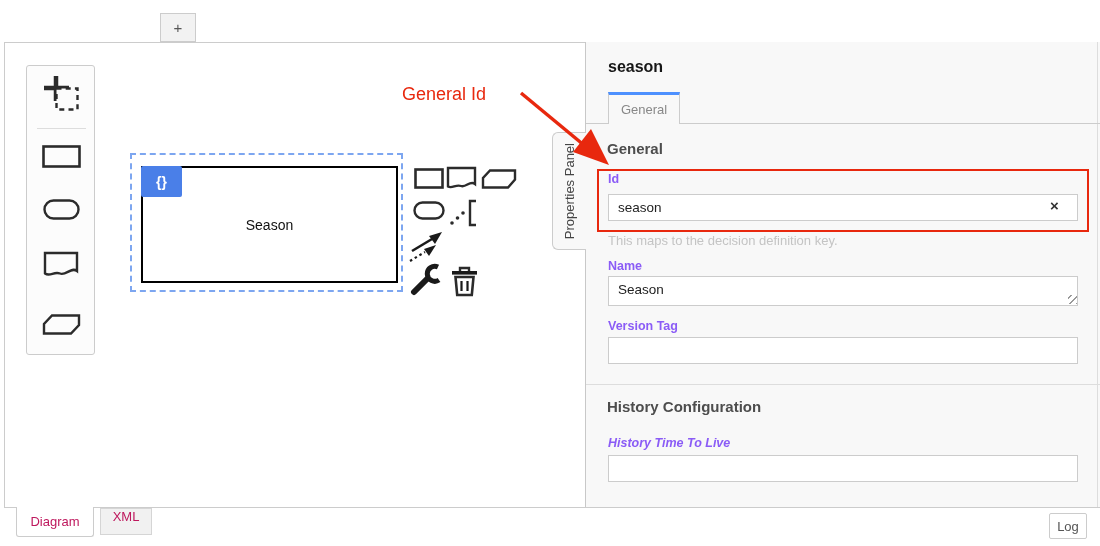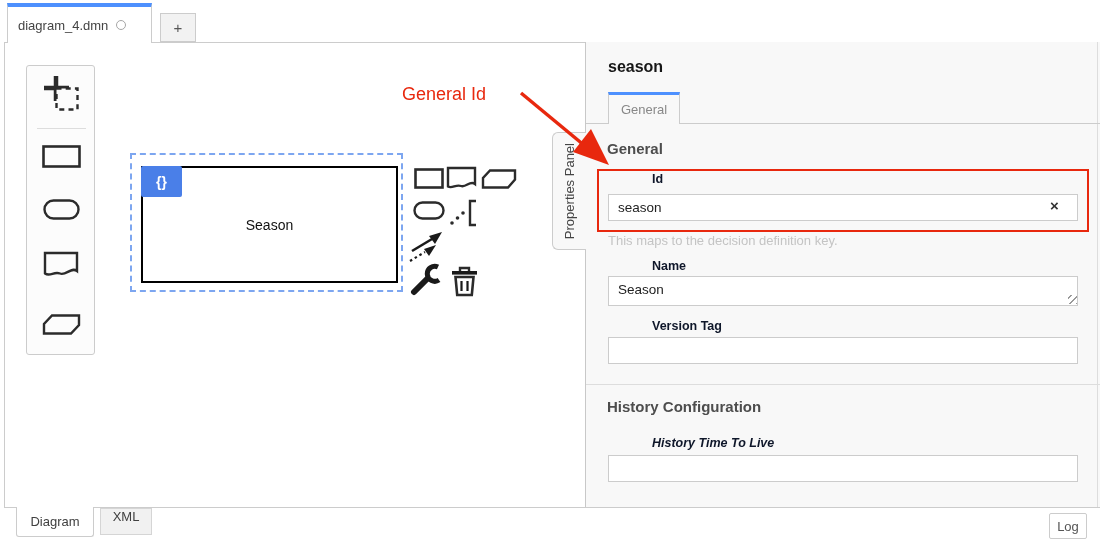--- a/index.html
+++ b/index.html
@@ -48,52 +48,48 @@
                   border:1px solid #ccc; border-right:none; border-radius:6px 0 0 6px; z-index:4;
                   display:flex; align-items:center; justify-content:center; }
   .props-handle span { writing-mode:vertical-rl; transform:rotate(180deg); font-size:13px; color:#444; white-space:nowrap; }
   .props-title { left:608px; top:58px; font-size:16px; font-weight:bold; color:#161616; z-index:3; }
   .props-tab { left:608px; top:92px; width:72px; height:32px; background:#f8f8f8;
                border:1px solid #ccc; border-top:3px solid #4d90fe; border-bottom:none;
                display:flex; align-items:center; justify-content:center; z-index:4; }
   .props-tab span { font-size:13px; color:#888; }
   .props-tabline { left:586px; top:123px; width:514px; height:1px; background:#ccc; z-index:3; }
   .sec-heading { font-size:15px; font-weight:bold; color:#4d4d4d; z-index:3; }
-  .fld-label { font-size:12.5px; font-weight:bold; color:#0f172a; z-index:3;margin-left:44px; }
+  .fld-label { font-size:12.5px; font-weight:bold; color:#8b5cf6; z-index:3; }
   .fld-input { background:#fff; border:1px solid #ccc; font-family:"Liberation Sans",sans-serif;
                font-size:13.5px; color:#222; padding:0 24px 0 9px; z-index:3; }
   textarea.fld-input { resize:none; padding-top:5px; overflow:hidden; }
   .red-box { left:597px; top:169px; width:492px; height:63px; border:2px solid #e8280e; z-index:10; pointer-events:none; }
   .clear-x { left:1050px; top:197px; font-size:15px; font-weight:bold; color:#333; z-index:4; cursor:pointer; }
   .help-text { left:608px; top:233px; font-size:13px; color:#c4c4c4; z-index:3; }
   .divider { left:586px; top:384px; width:514px; height:1px; background:#ddd; z-index:3; }
   .resize-grip { left:1068px; top:295px; width:9px; height:9px; z-index:4;
                  background:repeating-linear-gradient(135deg, transparent 0 2px, #999 2px 3px, transparent 3px 5px); }
 
   
   .diagram-tab { left:16px; top:507px; width:78px; height:30px; background:#fff; border:1px solid #ccc;
                  border-top:none; border-radius:0 0 3px 3px; display:flex; align-items:center; justify-content:center; z-index:4; }
-  .diagram-tab span, .xml-tab span { font-size:13px; color:#404040; }
+  .diagram-tab span, .xml-tab span { font-size:13px; color:#be185d; }
   .xml-tab { left:100px; top:508px; width:52px; height:27px; background:#f1f1f1; border:1px solid #d5d5d5;
              display:flex; align-items:flex-start; justify-content:center; z-index:2; }
   .log-btn { left:1049px; top:513px; width:38px; height:26px; background:#fff; border:1px solid #ccc;
              border-radius:2px; display:flex; align-items:center; justify-content:center;
              font-size:13px; color:#555; z-index:4; cursor:pointer; }
 
   .icon-stroke { stroke:#2b2b2b; fill:none; }
 </style>
 </head>
 <body>
 
 <div id="app">
 
-  <div class="abs top-tab">
-    <span class="top-tab-label">diagram_4.dmn</span>
-    <span class="unsaved-dot"></span>
-  </div>
   <div class="abs plus-tab">
     <span>+</span>
   </div>
 
   <div class="abs line" style="left:4px; top:42px; width:1096px; height:1px;"></div>
   <div class="abs line" style="left:4px; top:42px; width:1px; height:466px;"></div>
   <div class="abs line" style="left:4px; top:507px; width:1096px; height:1px;"></div>
 
   <div class="abs palette">
     <div class="pal-entry" style="left:16px; top:9px;">

